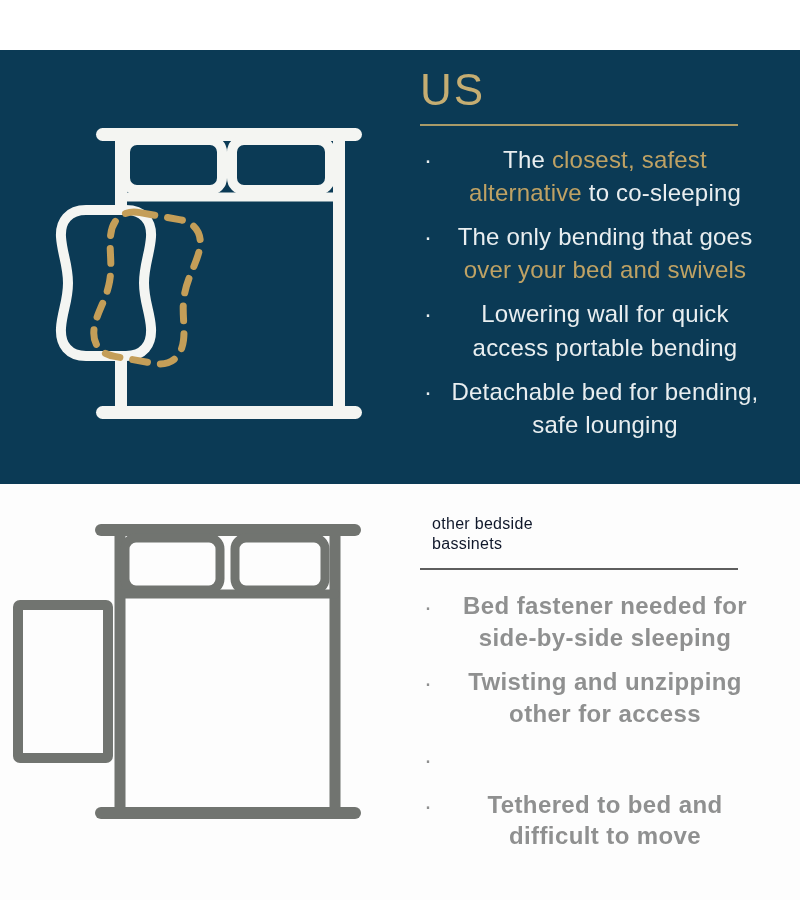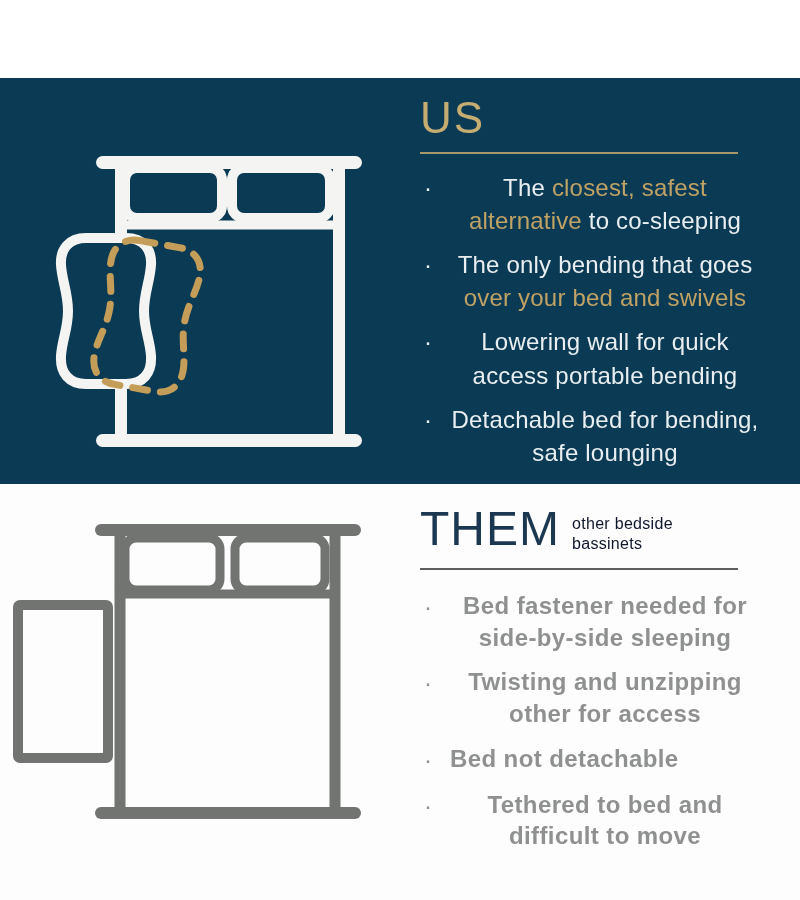--- a/index.html
+++ b/index.html
@@ -5,21 +5,20 @@
   html,body{margin:0;padding:0;background:#ffffff;}
   .canvas{
     position:relative;width:800px;height:900px;overflow:hidden;
     background:#ffffff;
     font-family:"Liberation Sans", sans-serif;
   }
   
   .panel-us{
     position:absolute;left:0;top:50px;width:800px;height:498px;
     background:#0b3a55;
-    margin-top:28px;
   }
   .us-diagram{position:absolute;left:40px;top:10px;}
   .us-text{position:absolute;left:420px;top:18px;width:340px;}
   .us-title{
     margin:0;font-size:44px;font-weight:300;letter-spacing:2px;
     color:#c5ad72;line-height:1.0;
   }
   .rule{height:0;width:318px;}
   .rule.gold{border-top:2px solid #a89a68;margin-top:12px;}
   .bullets{list-style:none;margin:17px 0 0 0;padding:0;}
@@ -119,36 +118,34 @@
         <rect x="85" y="307" width="266" height="12" rx="6" fill="#717470" stroke="none"></rect>
         <rect x="115" y="38" width="95" height="52" rx="11" stroke-width="9"></rect>
         <rect x="225" y="38" width="90" height="52" rx="11" stroke-width="9"></rect>
         <line x1="110" y1="94" x2="325" y2="94" stroke-width="9"></line>
         <rect x="8" y="105" width="90" height="153" rx="2" stroke-width="10"></rect>
       </g>
     </svg>
 
     <div class="them-text">
       <div class="them-title-row">
-        <h2 class="them-title">THEM</h2>
         <p class="them-subtitle">other bedside bassinets</p>
       </div>
       <div class="rule gray"></div>
       <ul class="bullets">
         <li>
           <span class="b-dot">·</span>
           <span class="b-text">Bed fastener needed for side-by-side sleeping</span>
         </li>
         <li>
           <span class="b-dot">·</span>
           <span class="b-text">Twisting and unzipping other for access</span>
         </li>
         <li>
           <span class="b-dot">·</span>
-          <span class="b-text">Bed not detachable</span>
         </li>
         <li>
           <span class="b-dot">·</span>
           <span class="b-text">Tethered to bed and difficult to move</span>
         </li>
       </ul>
     </div>
   </section>
 
 </div>

